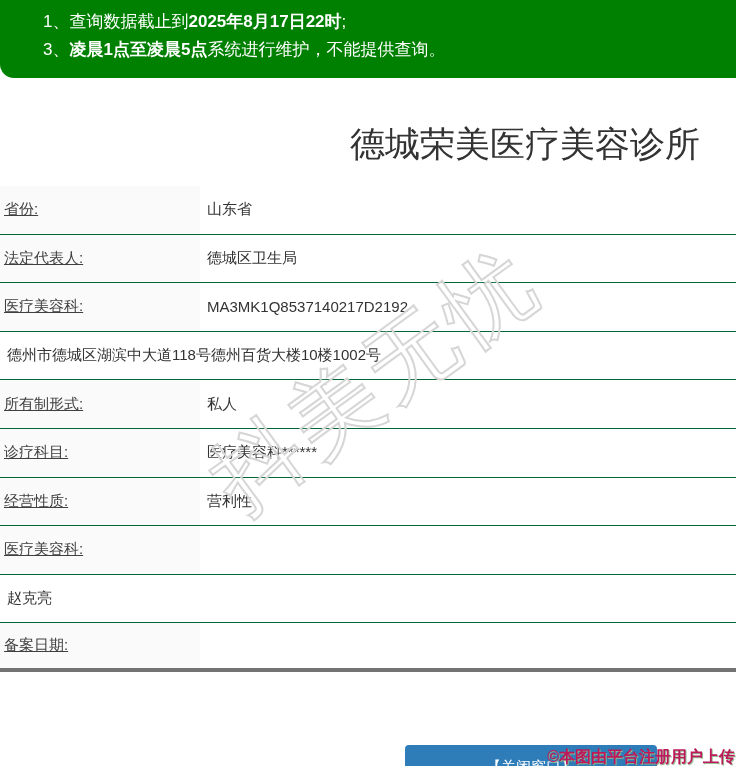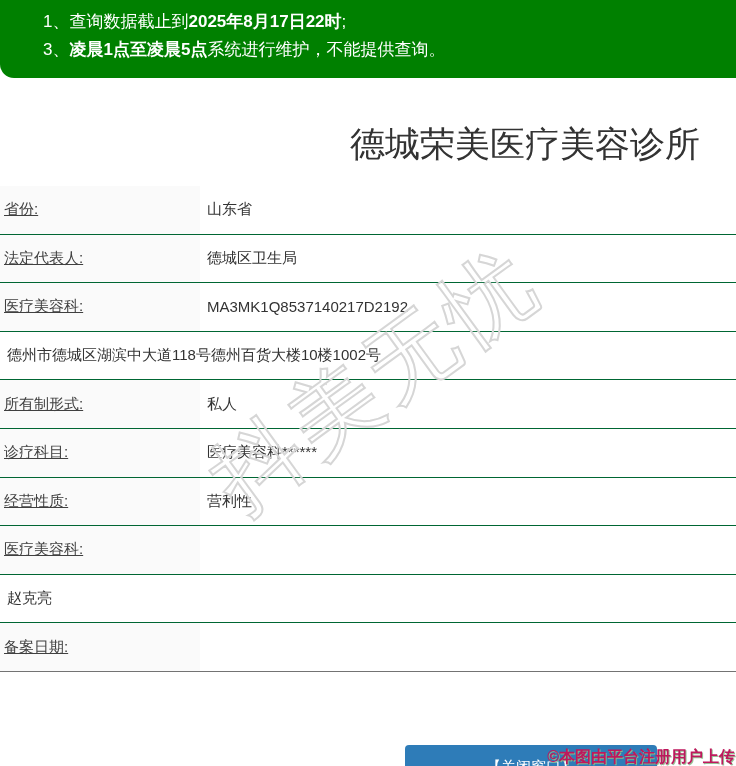--- a/index.html
+++ b/index.html
@@ -27,21 +27,21 @@
     z-index:1;
   }
 
   
   .info-table { position:absolute; top:186px; left:0; width:736px; z-index:1; }
   .row {
     display:flex; height:48.6px; box-sizing:border-box;
     border-bottom:1px solid #006633;
     font-size:15px; color:#333333; align-items:stretch;
   }
-  .row:last-child { border-bottom:1px solid #737373;gap:40px; }
+  .row:last-child { border-bottom:4px solid #737373;gap:40px; }
   .cell-label {
     width:200px; background:#fafafa; color:#404040;
     display:flex; align-items:center; padding-left:4px; box-sizing:border-box;text-decoration:underline;
   }
   .cell-value {
     flex:1; display:flex; align-items:center; padding-left:7px; box-sizing:border-box;text-align:center;
   }
 
   
   .watermark {

